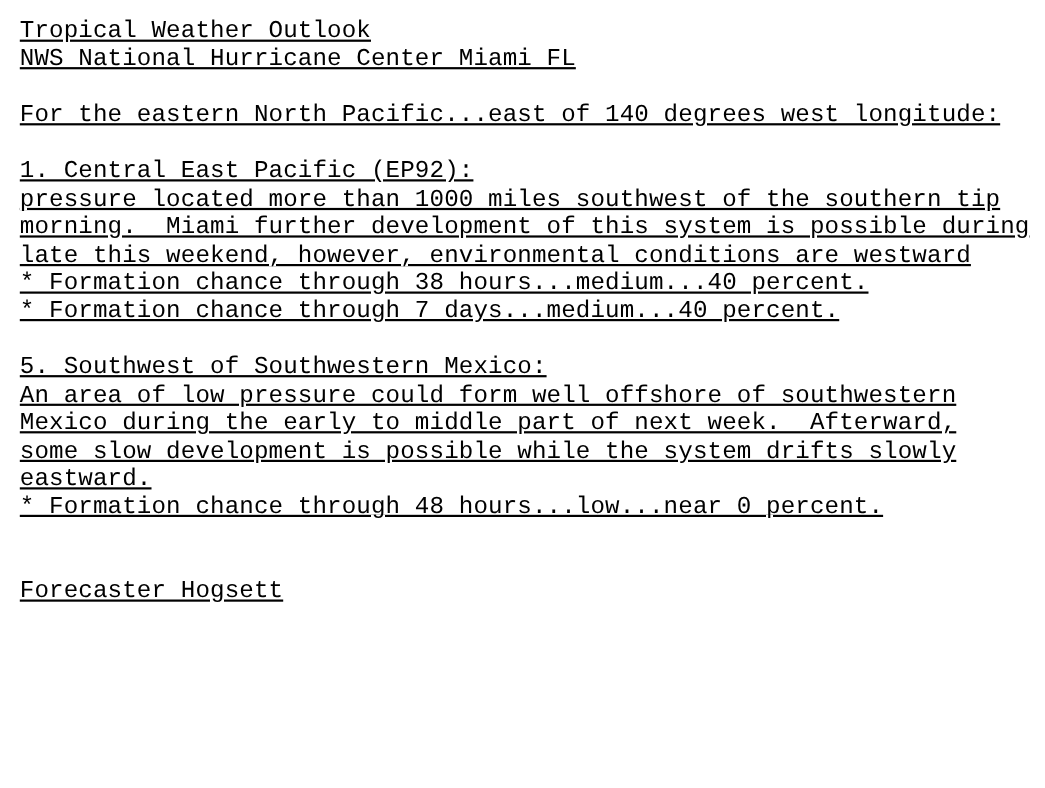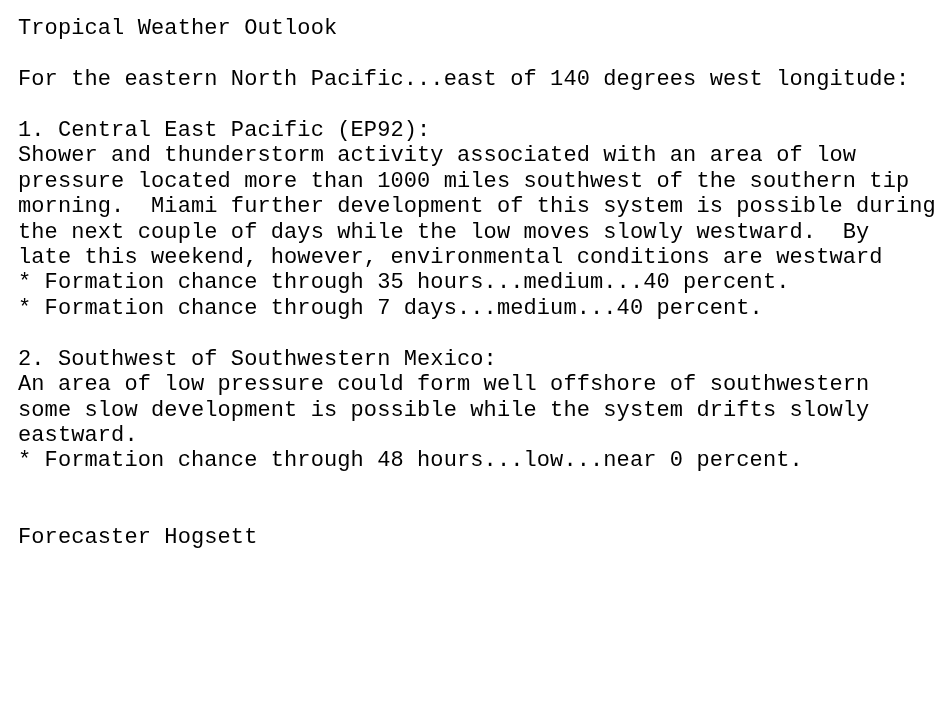--- a/index.html
+++ b/index.html
@@ -16,48 +16,49 @@
     overflow: hidden;
   }
   .doc {
     padding: 16px 8px 0 18px;
   }
   .line {
     height: 25.45px;
     line-height: 25.45px;
     white-space: pre;
     letter-spacing: 0.1px;
+    text-decoration: underline;
   }
 </style>
 </head>
 <body style="background: rgb(255, 255, 255); color: rgb(0, 0, 0);">
 
 <main class="doc">
 
   <div class="line">Tropical Weather Outlook</div>
+  <div class="line">NWS National Hurricane Center Miami FL</div>
   <div class="line"></div>
 
   <div class="line">For the eastern North Pacific...east of 140 degrees west longitude:</div>
   <div class="line"></div>
 
   <section>
     <div class="line">1. Central East Pacific (EP92):</div>
-    <div class="line">Shower and thunderstorm activity associated with an area of low</div>
     <div class="line">pressure located more than 1000 miles southwest of the southern tip</div>
     <div class="line">morning.  Miami further development of this system is possible during</div>
-    <div class="line">the next couple of days while the low moves slowly westward.  By</div>
     <div class="line">late this weekend, however, environmental conditions are westward</div>
-    <div class="line">* Formation chance through 35 hours...medium...40 percent.</div>
+    <div class="line">* Formation chance through 38 hours...medium...40 percent.</div>
     <div class="line">* Formation chance through 7 days...medium...40 percent.</div>
   </section>
   <div class="line"></div>
 
   <section>
-    <div class="line">2. Southwest of Southwestern Mexico:</div>
+    <div class="line">5. Southwest of Southwestern Mexico:</div>
     <div class="line">An area of low pressure could form well offshore of southwestern</div>
+    <div class="line">Mexico during the early to middle part of next week.  Afterward,</div>
     <div class="line">some slow development is possible while the system drifts slowly</div>
     <div class="line">eastward.</div>
     <div class="line">* Formation chance through 48 hours...low...near 0 percent.</div>
   </section>
 
   <div class="line"></div>
   <div class="line"></div>
 
   <div class="line">Forecaster Hogsett</div>
 

